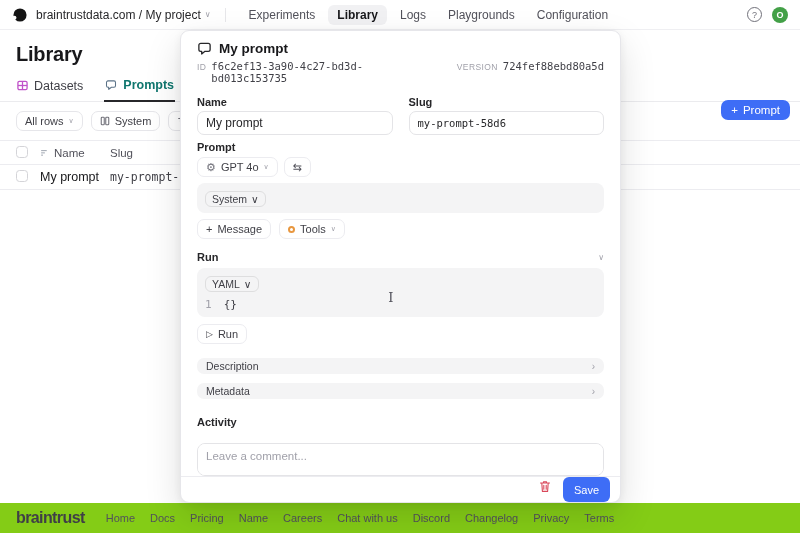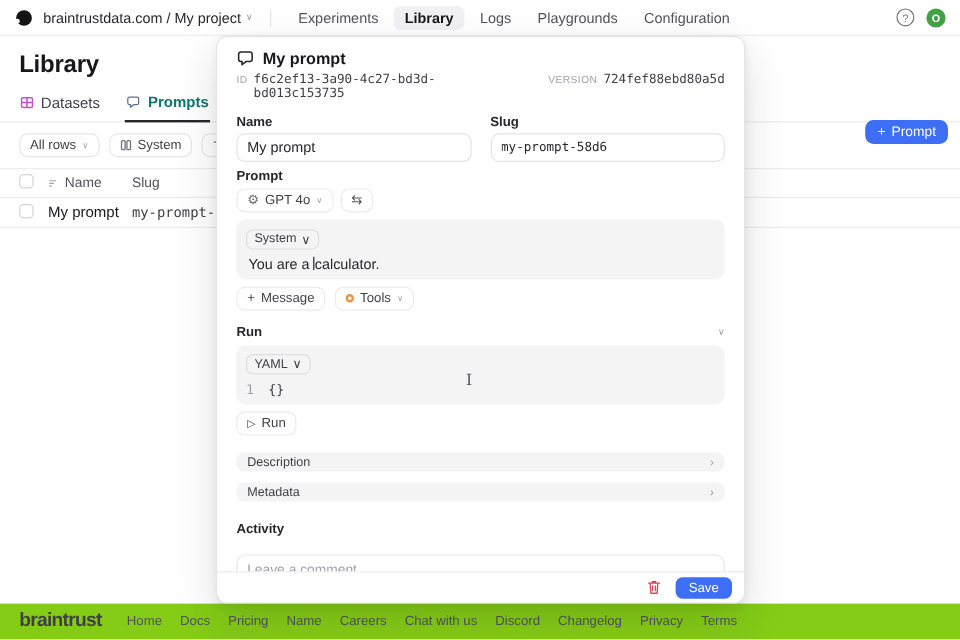--- a/index.html
+++ b/index.html
@@ -97,21 +97,21 @@
   .play-glyph { font-size:9px; color:#3f3f46; }
   .collapse-bar { background:#f4f4f5; border-radius:7px; padding:2px 9px; height:16px; display:flex; align-items:center;
                   justify-content:space-between; font-size:10.5px; font-weight:500; color:#3f3f46; cursor:pointer; margin-bottom:9px; }
   .collapse-bar.last { margin-bottom:17px; }
   .collapse-bar .chev { color:#a1a1aa; font-size:10px; }
   .activity-label { margin-top:2px; margin-bottom:15px; }
   .comment-box { border:1px solid #e4e4e7; border-radius:8px; height:33px; margin-bottom:9px; overflow:hidden; }
   .comment-box textarea { width:100%; height:100%; border:none; resize:none; outline:none; font-family:inherit;
                   font-size:11.5px; padding:6px 8px; color:#27272a; }
   .comment-box textarea::placeholder { color:#a1a1aa; }
-  .modal-footer { height:26px; border-top:1px solid #ececf0; display:flex; align-items:center; justify-content:flex-end;
+  .modal-footer { height:26px; border-top:1px solid #ececf0; display:flex; justify-content:flex-end;
                   gap:8px; padding:0 10px; flex:none; }
   .trash-btn { width:20px; height:18px; border:none; background:transparent; display:flex; align-items:center;
                justify-content:center; cursor:pointer; }
   .save-btn { background:#3e6df6; color:#fff; border:none; border-radius:6px; font-size:11px; font-weight:500;
               padding:3px 11px; cursor:pointer; font-family:inherit; }
 </style>
 </head>
 <body>
 
 <div class="topnav">
@@ -265,21 +265,20 @@
       <span class="ghost">
         <span class="swap-glyph">⇆</span>
       </span>
     </div>
 
     <div class="graybox">
       <span class="chip">
         <span>System</span>
         <span class="chev">∨</span>
       </span>
-      <div class="sys-text"><span>You are a </span><span class="caret"></span><span>calculator.</span></div>
     </div>
 
     <div class="msg-row">
       <span class="ghost">
         <span>+</span>
         <span>Message</span>
       </span>
       <span class="ghost">
         <span class="tools-dot"></span>
         <span>Tools</span>

